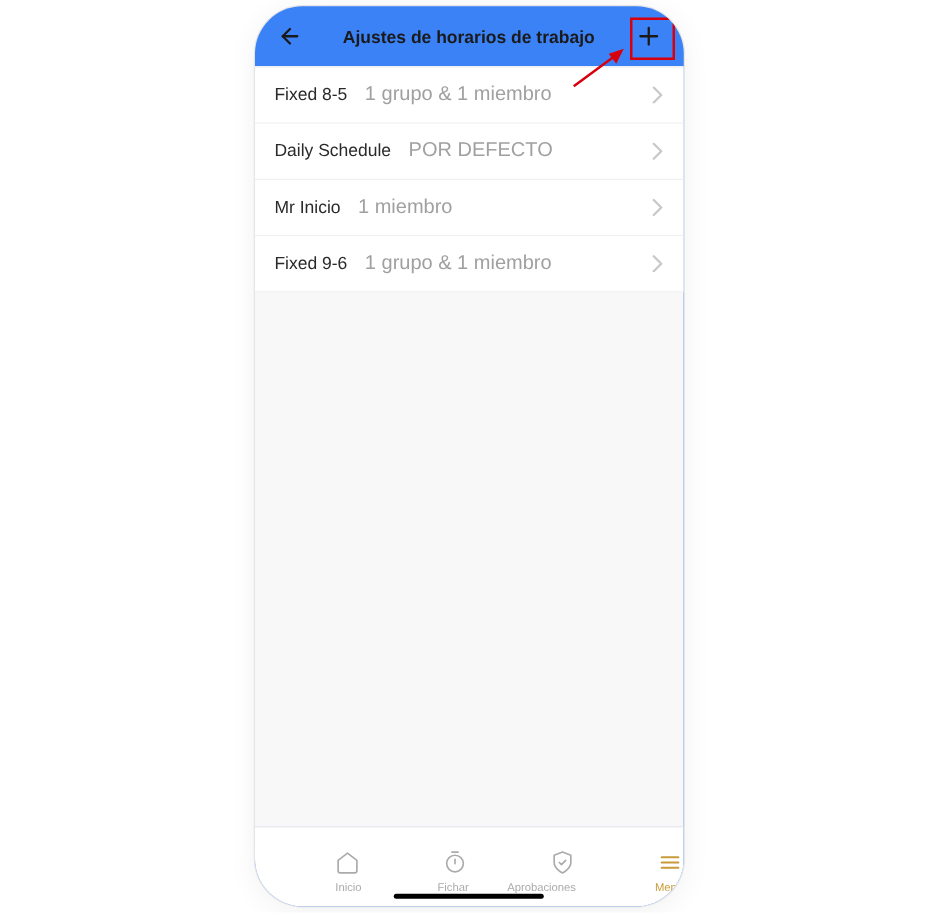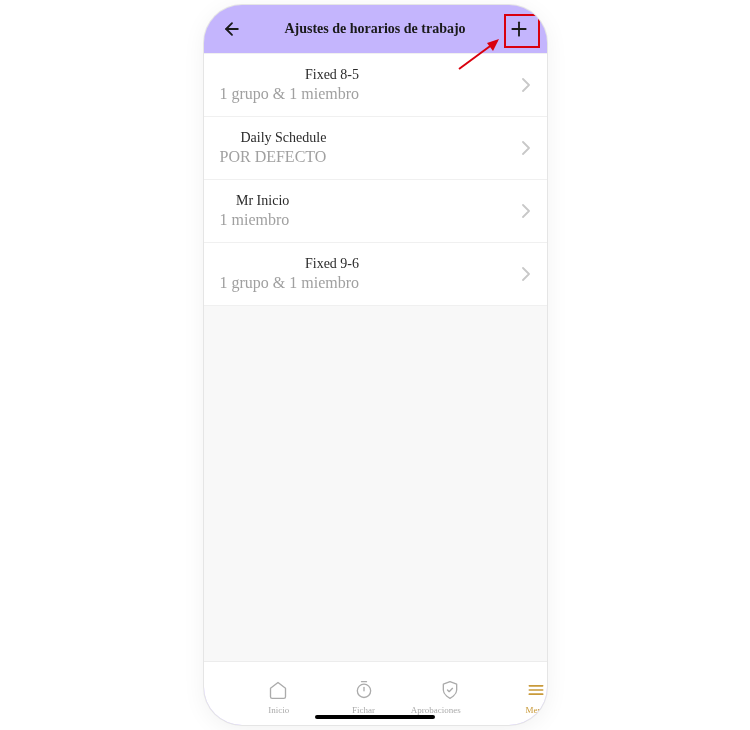--- a/index.html
+++ b/index.html
@@ -13,28 +13,27 @@
       height: 730px;
       background: #ffffff;
       display: flex;
       justify-content: center;
       align-items: center;
       font-family: -apple-system, BlinkMacSystemFont, 'Segoe UI', sans-serif;
     }
     .phone {
       width: 343px;
       height: 720px;
-      background: #c4b5fd;
+      background: #3b82f6;
       border-radius: 38px;
       box-shadow: 0 0 0 1px #e5e5e5, 0 4px 24px rgba(0,0,0,0.06);
       position: relative;
       overflow: hidden;
       display: flex;
       flex-direction: column;
-      font-family: Liberation Serif, serif;
     }
     .header {
       height: 48px;
       display: flex;
       align-items: center;
       justify-content: space-between;
       padding: 0 14px;
       position: relative;
     }
     .back-btn {
@@ -91,22 +90,21 @@
       display: flex;
       align-items: center;
       justify-content: space-between;
       cursor: pointer;
     }
     .list-item:first-child {
       border-top: 1px solid #f0f0f0;
     }
     .item-text {
       display: flex;
-      flex-direction: column;
-      gap: 2px;
+      gap: 14px;
       text-align: right;
     }
     .item-title {
       font-size: 14px;
       font-weight: 400;
       color: #2a2a2a;
     }
     .item-sub {
       font-size: 16px;
       color: #a0a0a0;

